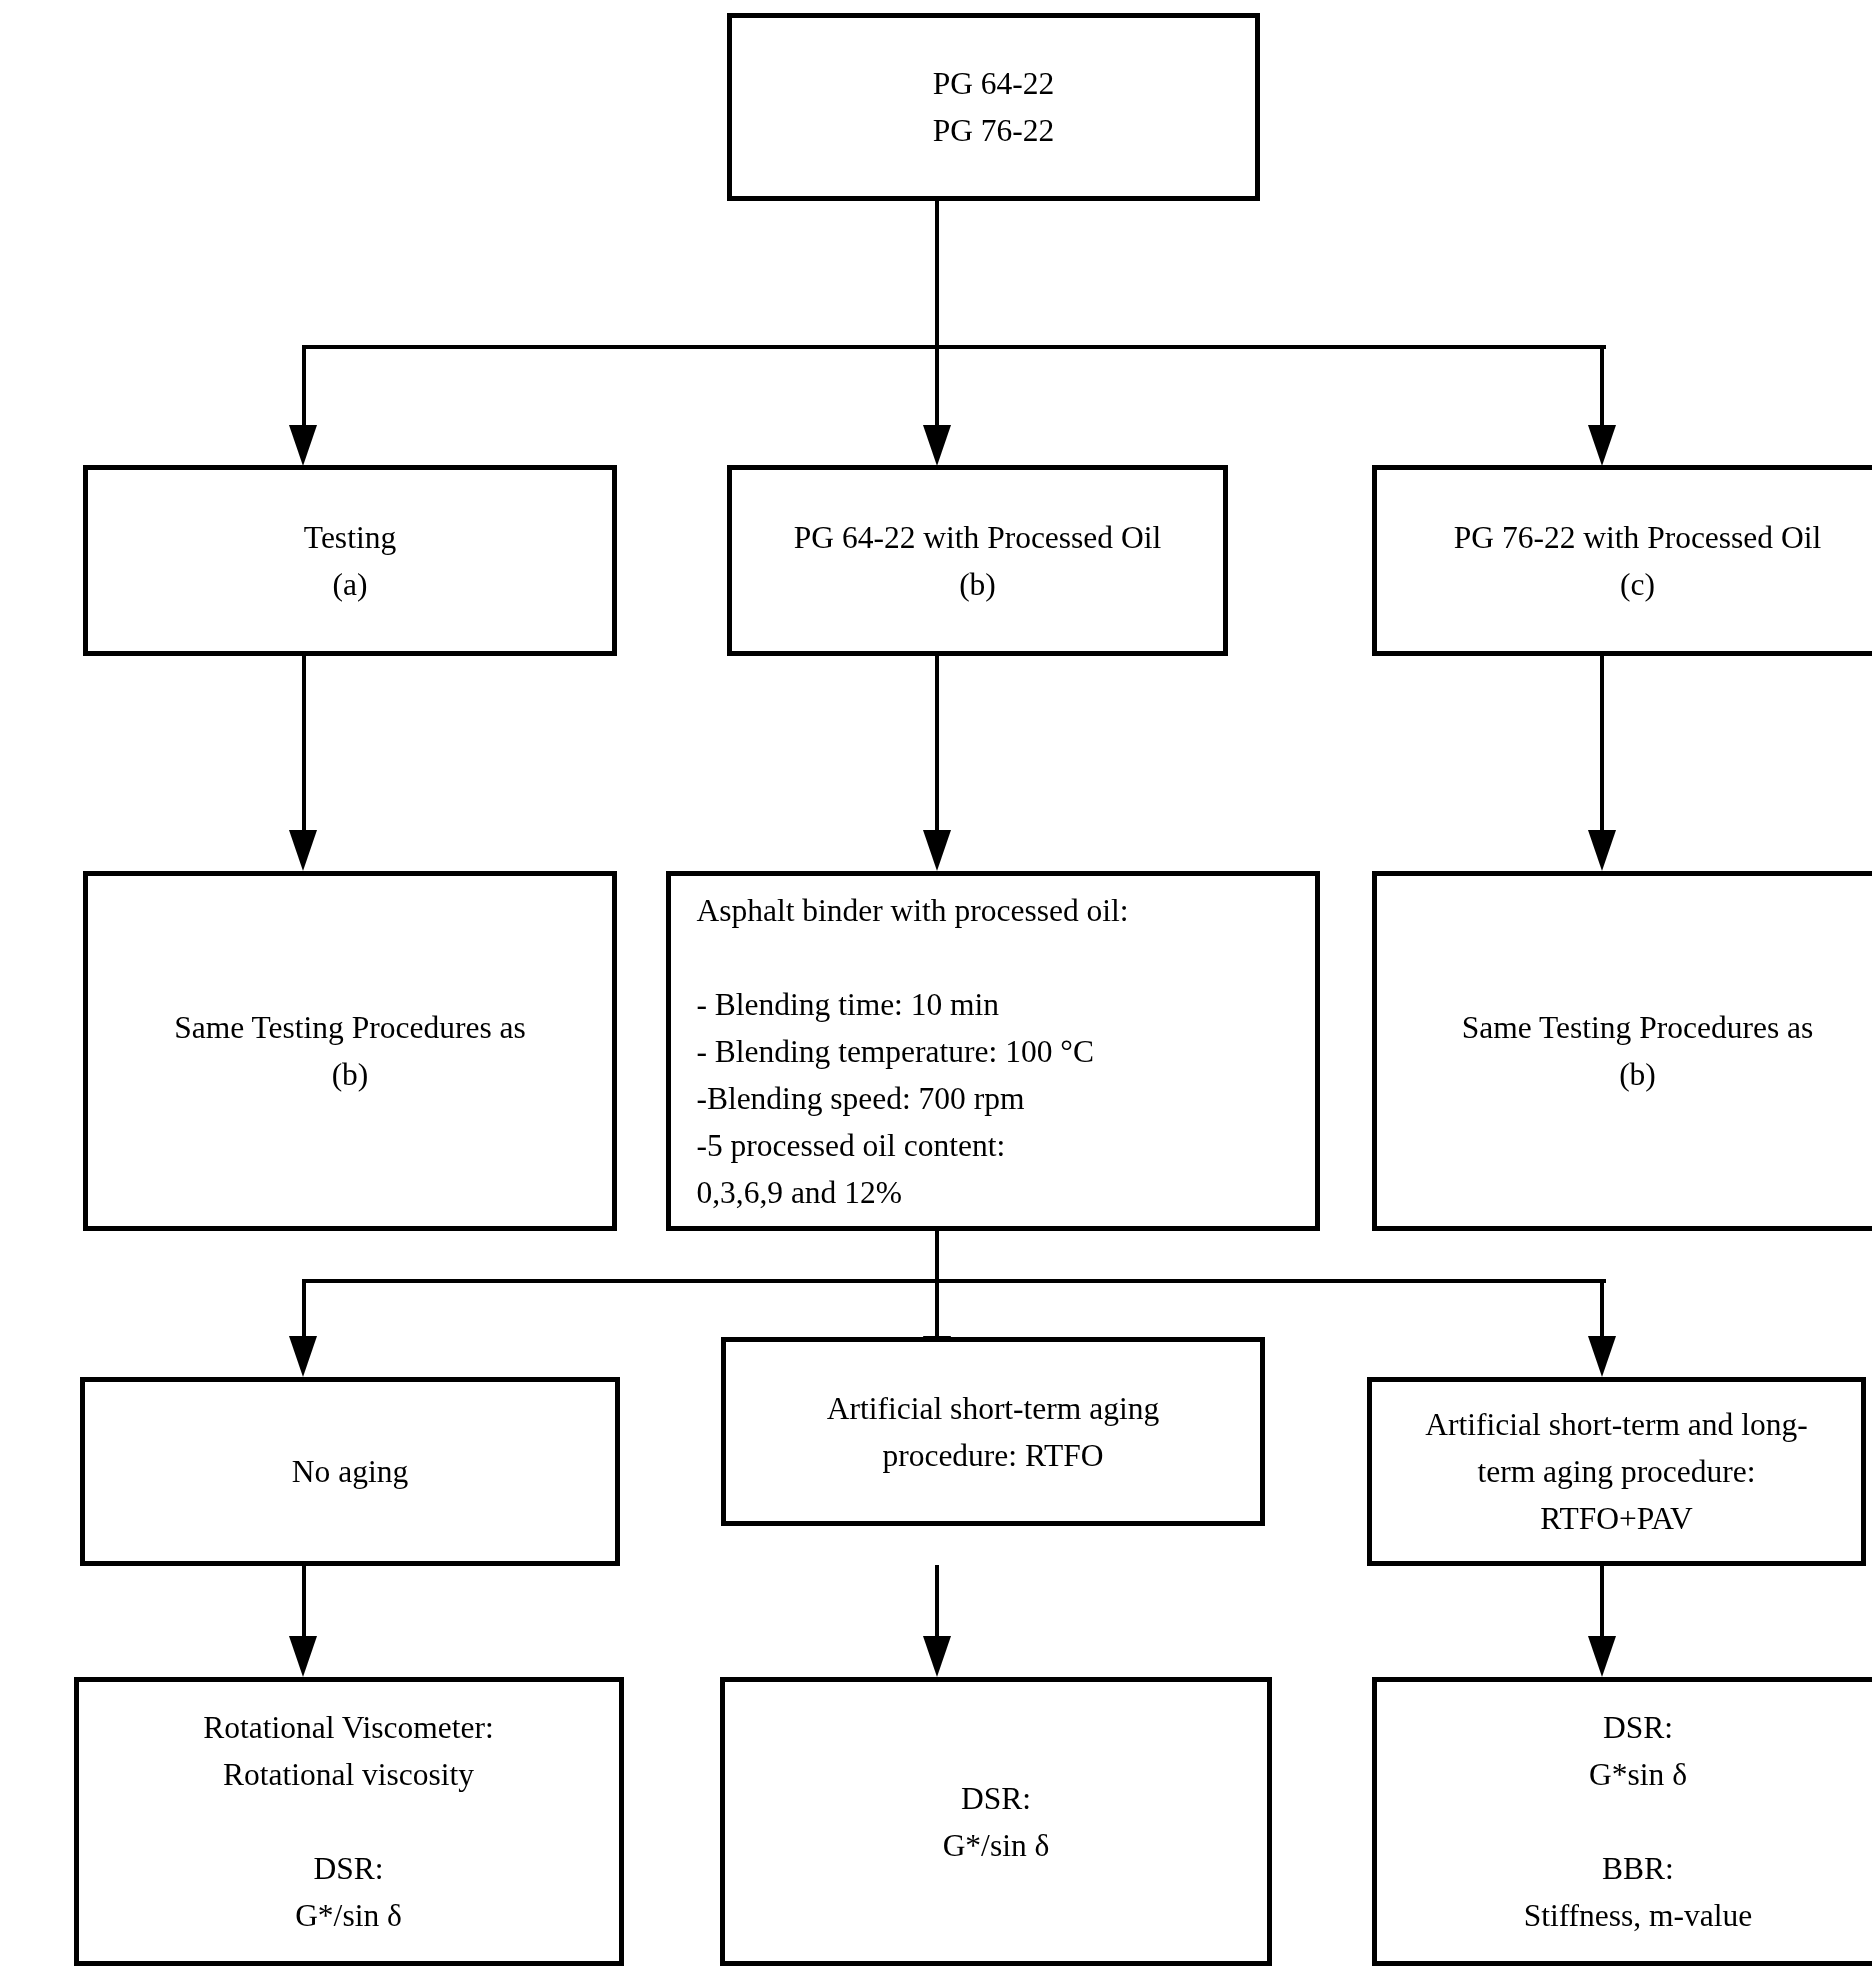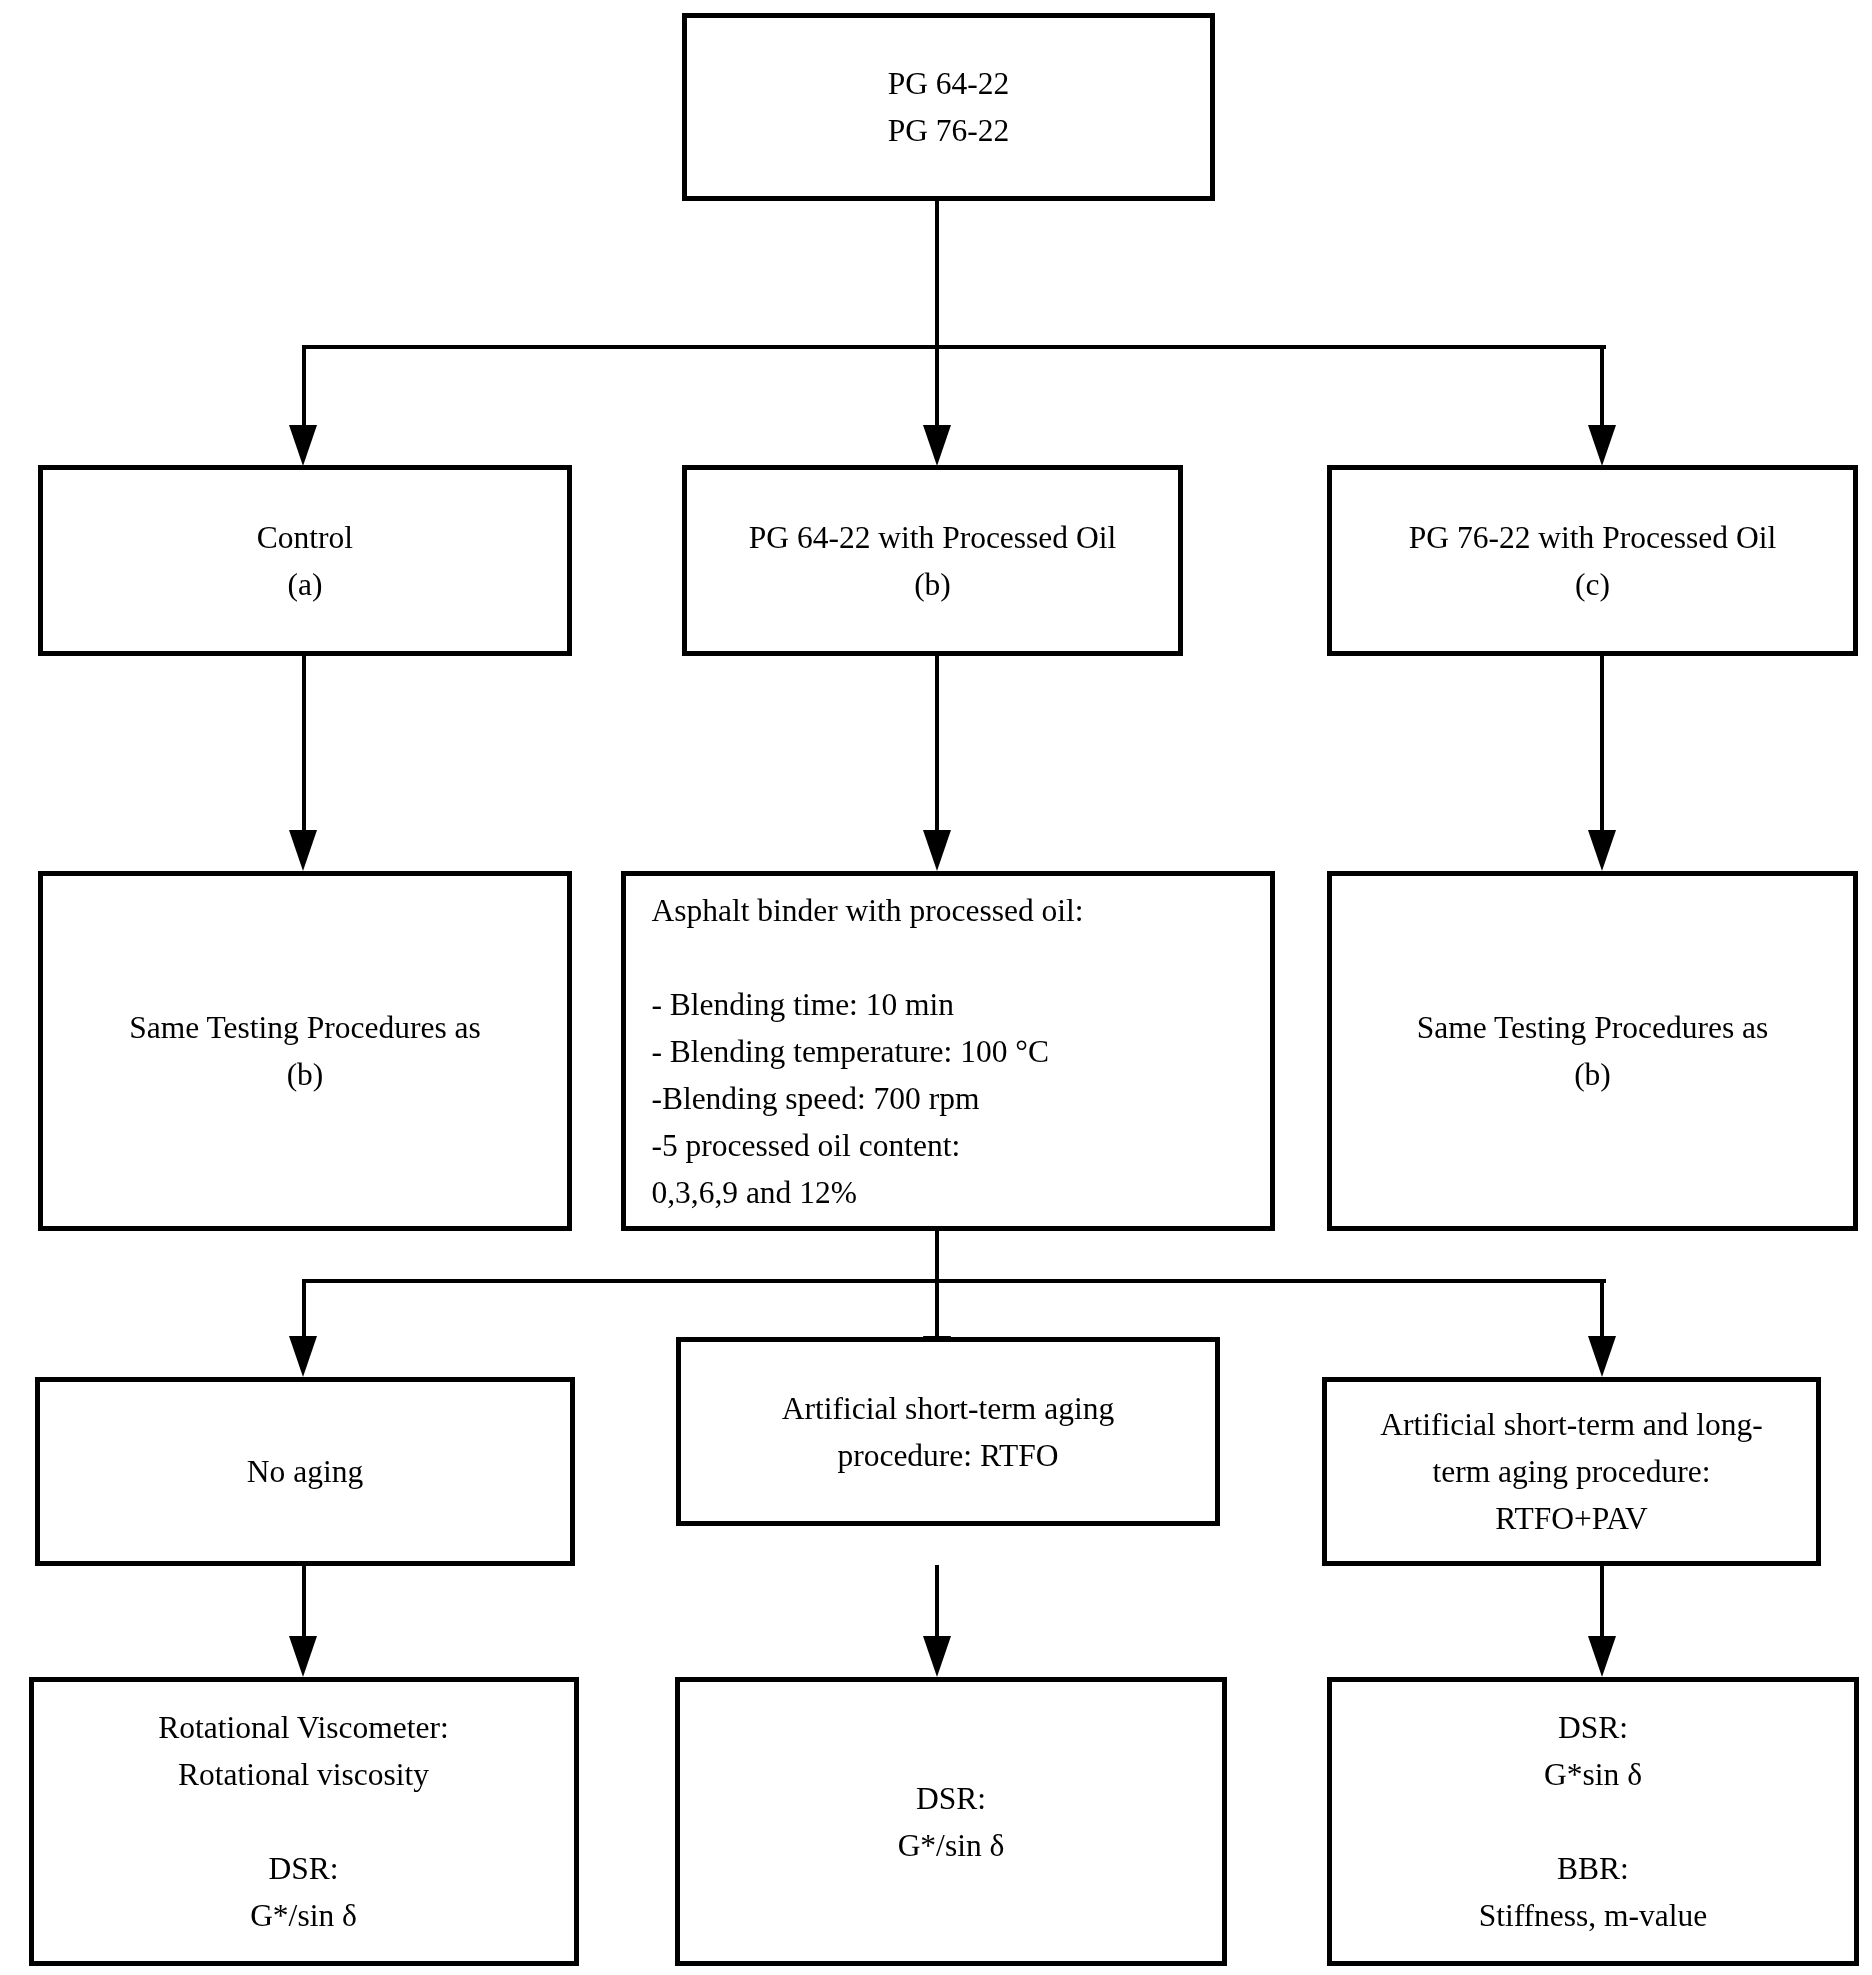--- a/index.html
+++ b/index.html
@@ -16,20 +16,21 @@
     color: #000000;
   }
   .box {
     position: absolute;
     box-sizing: border-box;
     border: 5.1px solid #000000;
     background: #ffffff;
     display: flex;
     align-items: center;
     justify-content: flex-end;
+    margin-left: 45px;
   }
   .box-text {
     white-space: pre-line;
     text-align: center;
     font-size: 31.5px;
     line-height: 47px;
     width: 100%;
   }
   .box.left-text .box-text {
     text-align: left;
@@ -64,21 +65,21 @@
 <div class="line" style="left:302px; top:345px; width:4.1px; height:81px"></div>
 <div class="arrowhead" style="left:289px; top:425px"></div>
 
 <div class="line" style="left:935px; top:345px; width:4.1px; height:81px"></div>
 <div class="arrowhead" style="left:923px; top:425px"></div>
 
 <div class="line" style="left:1600px; top:345px; width:4.1px; height:81px"></div>
 <div class="arrowhead" style="left:1588px; top:425px"></div>
 
 <div class="box" style="left:38px; top:465px; width:534px; height:191px">
-  <div class="box-text">Control
+  <div class="box-text">Testing
 (a)</div>
 </div>
 
 <div class="box" style="left:682px; top:465px; width:501px; height:191px">
   <div class="box-text">PG 64-22 with Processed Oil
 (b)</div>
 </div>
 
 <div class="box" style="left:1327px; top:465px; width:531px; height:191px">
   <div class="box-text">PG 76-22 with Processed Oil

